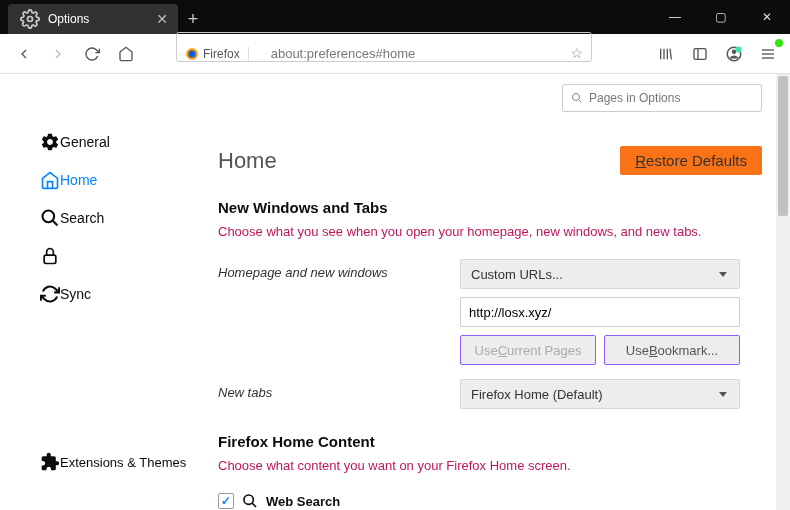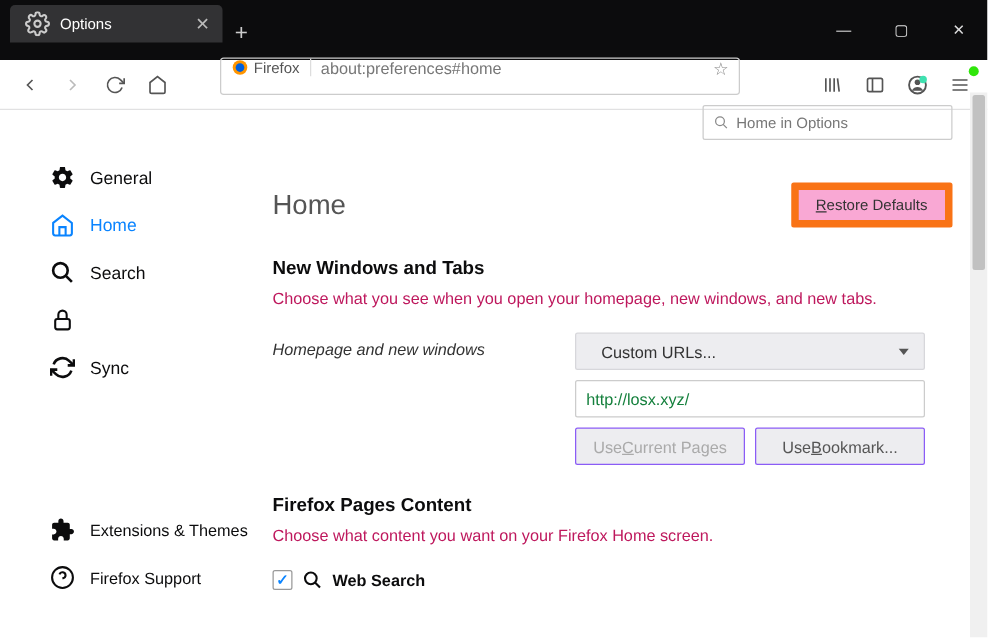--- a/index.html
+++ b/index.html
@@ -1,58 +1,58 @@
 <!DOCTYPE html>
 <html><head>
   <meta charset="utf-8">
   <style>
     * { margin: 0; padding: 0; box-sizing: border-box; font-family: "Segoe UI", Arial, sans-serif; }
     body { width: 790px; height: 510px; background: #fff; overflow: hidden; position: relative; }
 
     
-    .titlebar { height: 48px; background: #0c0c0d; display: flex; align-items: stretch; }
+    .titlebar { height: 34px; background: #0c0c0d; display: flex; align-items: stretch; }
     .tab { display: flex; align-items: center; background: #323234; color: #fff; padding: 0 10px 0 12px; border-top-right-radius: 4px; border-top-left-radius: 4px; margin-left: 8px; margin-top: 4px; height: 30px; font-size: 12px; gap: 8px; min-width: 170px; }
     .tab .close { font-size: 14px; color: #bbb; margin-left: auto; }
     .newtab { width: 30px; display: flex; align-items: center; justify-content: center; color: #ccc; font-size: 18px; margin-top: 4px; }
     .winctrl { margin-left: auto; display: flex; color: #ddd; }
     .winctrl div { width: 46px; display: flex; align-items: center; justify-content: center; font-size: 12px; }
 
     
     .navbar { height: 40px; background: #fff; border-bottom: 1px solid #e1e1e2; display: flex; align-items: center; padding: 0 10px; gap: 6px; }
     .nav-btn { width: 28px; height: 28px; display: flex; align-items: center; justify-content: center; color: #555; border-radius: 4px; }
     .nav-btn.disabled { color: #bbb; }
-    .urlbar { flex: 1; height: 30px; border: 1px solid #ccc; border-radius: 3px; display: flex; align-items: flex-start; padding: 0 8px; gap: 8px; margin: 0 50px 14px 30px; }
+    .urlbar { flex: 1; height: 30px; border: 1px solid #ccc; border-radius: 3px; display: flex; align-items: flex-end; padding: 0 8px; gap: 22px; margin: 0 50px 14px 30px; }
     .urlbar .identity { display: flex; align-items: center; gap: 4px; font-size: 12px; color: #555; border-right: 1px solid #ddd; padding-right: 8px; }
     .urlbar .addr { font-size: 13px; color: #777; flex: 1; }
     .urlbar .star { color: #888; font-size: 14px; }
     .toolbar-icons { display: flex; gap: 10px; align-items: center; margin-left: 6px; }
     .tbicon { width: 24px; height: 24px; display: flex; align-items: center; justify-content: center; color: #555; }
 
     
     .content { display: flex; position: absolute; top: 74px; left: 0; right: 0; bottom: 0; }
     .sidebar { width: 218px; padding: 50px 0 10px 30px; display: flex; flex-direction: column; }
-    .sb-item { display: flex; align-items: center; gap: 12px; padding: 8px 10px; font-size: 14px; color: #0c0c0d; border-radius: 3px; cursor: pointer; margin-bottom: 2px; }
+    .sb-item { display: flex; align-items: center; padding: 8px 10px; font-size: 14px; color: #0c0c0d; border-radius: 3px; cursor: pointer; margin-bottom: 2px; }
     .sb-item.active { color: #0a84ff; }
     .sb-item.active .sb-icon { stroke: #0a84ff; fill: none; }
     .sb-icon { width: 20px; height: 20px; flex-shrink: 0; }
     .sb-footer { margin-top: auto; margin-bottom: 18px; }
     .sb-footer .sb-item { font-size: 13px; }
 
     .main { flex: 1; padding: 22px 28px 0 0; position: relative; }
     .search-options { position: absolute; right: 28px; top: 10px; width: 200px; height: 28px; border: 1px solid #ccc; border-radius: 2px; display: flex; align-items: center; padding: 0 8px; font-size: 12px; color: #777; gap: 6px; }
     .page-title { font-size: 22px; font-weight: 300; color: #555; margin-top: 50px; margin-bottom: 24px; display: flex; align-items: center; justify-content: space-between; }
-    .restore-btn { background: #f9a8d4; border: 6px solid #f97316; padding: 5px 14px; font-size: 12px; border-radius: 2px; color: #333; }
+    .restore-btn { background: #f97316; border: 1px solid #f97316; padding: 5px 14px; font-size: 15px; border-radius: 2px; color: #333; }
     .section-h { font-size: 15px; font-weight: 600; color: #0c0c0d; margin-bottom: 8px; }
     .section-desc { font-size: 13px; color: #be185d; margin-bottom: 20px; }
     .row { display: flex; align-items: flex-start; margin-bottom: 10px; }
     .row-label { width: 242px; font-size: 13px; color: #333; padding-top: 6px; font-style: italic; }
     .row-ctrl { flex: 1; display: flex; flex-direction: column; gap: 8px; max-width: 280px; }
-    .dropdown { width: 100%; height: 30px; background: #ededf0; border: 1px solid #d7d7db; border-radius: 2px; display: flex; align-items: center; padding: 0 20px; font-size: 13px; color: #333; position: relative; }
+    .dropdown { width: 100%; height: 30px; background: #ededf0; border: 1px solid #d7d7db; border-radius: 2px; display: flex; align-items: center; padding: 0 10px; font-size: 13px; color: #333; position: relative; }
     .dropdown::after { content: ""; position: absolute; right: 12px; top: 12px; border-left: 4px solid transparent; border-right: 4px solid transparent; border-top: 5px solid #555; }
-    .textinput { width: 100%; height: 30px; border: 1px solid #ccc; border-radius: 2px; padding: 0 8px; font-size: 13px; color: #15803d; }
+    .textinput { width: 100%; height: 30px; border: 1px solid #ccc; border-radius: 2px; padding: 0 8px; font-size: 13px; color: #000000; }
     .btn-row { display: flex; gap: 8px; }
     .btn { flex: 1; height: 30px; background: #ededf0; border: 1px solid #8b5cf6; border-radius: 2px; font-size: 13px; color: #555; display: flex; align-items: center; justify-content: center; }
     .btn.disabled { color: #aaa; }
     .section2 { margin-top: 24px; }
     .chk-row { display: flex; align-items: center; gap: 8px; margin-top: 12px; font-size: 13px; font-weight: 600; color: #0c0c0d; }
     .chk { width: 16px; height: 16px; border: 1px solid #999; border-radius: 2px; display: flex; align-items: center; justify-content: center; color: #0a84ff; font-size: 12px; }
     .scrollbar-track { position: absolute; right: 0; top: 74px; bottom: 0; width: 14px; background: #f0f0f0; }
     .scrollbar-thumb { position: absolute; right: 2px; top: 2px; width: 10px; height: 140px; background: #c1c1c1; border-radius: 2px; }
     .underline { text-decoration: underline; text-decoration-style: solid; }
   </style>
@@ -180,38 +180,30 @@
       <span>Sync</span>
     </div>
 
     <div class="sb-footer">
       <div class="sb-item">
         <svg class="sb-icon" viewBox="0 0 24 24" fill="#0c0c0d">
             <path d="M20.5 11H19V7c0-1.1-.9-2-2-2h-4V3.5C13 2.1 11.9 1 10.5 1S8 2.1 8 3.5V5H4c-1.1 0-2 .9-2 2v3.8h1.5c1.5 0 2.7 1.2 2.7 2.7S5 16.2 3.5 16.2H2V20c0 1.1.9 2 2 2h3.8v-1.5c0-1.5 1.2-2.7 2.7-2.7s2.7 1.2 2.7 2.7V22H17c1.1 0 2-.9 2-2v-4h1.5c1.4 0 2.5-1.1 2.5-2.5S21.9 11 20.5 11z"></path>
           </svg>
         <span>Extensions &amp; Themes</span>
       </div>
-      <div class="sb-item">
-        <svg class="sb-icon" viewBox="0 0 24 24" fill="none" stroke="#0c0c0d" stroke-width="2">
-            <circle cx="12" cy="12" r="10"></circle>
-            <path d="M9.09 9a3 3 0 0 1 5.83 1c0 2-3 3-3 3"></path>
-            <line x1="12" y1="17" x2="12" y2="17.01"></line>
-          </svg>
-        <span>Firefox Support</span>
-      </div>
     </div>
   </div>
 
   <div class="main">
     <div class="search-options">
       <svg width="12" height="12" viewBox="0 0 24 24" fill="none" stroke="#888" stroke-width="2">
           <circle cx="10" cy="10" r="7"></circle>
           <line x1="21" y1="21" x2="15" y2="15"></line>
         </svg>
-      <span>Home in Options</span>
+      <span>Pages in Options</span>
     </div>
 
     <div class="page-title">
       <span>Home</span>
       <button class="restore-btn"><span class="underline">R</span><span>estore Defaults</span></button>
     </div>
 
     <div class="section-h">New Windows and Tabs</div>
     <div class="section-desc">Choose what you see when you open your homepage, new windows, and new tabs.</div>
 
@@ -222,23 +214,31 @@
           <span>Custom URLs...</span>
         </div>
         <input class="textinput" value="http://losx.xyz/" style="">
         <div class="btn-row">
           <div class="btn disabled">Use <span class="underline">C</span>urrent Pages</div>
           <div class="btn">Use <span class="underline">B</span>ookmark...</div>
         </div>
       </div>
     </div>
 
+    <div class="row" style="margin-top:14px">
+      <div class="row-label">New tabs</div>
+      <div class="row-ctrl">
+        <div class="dropdown">
+          <span>Firefox Home (Default)</span>
+        </div>
+      </div>
+    </div>
 
     <div class="section2">
-      <div class="section-h">Firefox Pages Content</div>
+      <div class="section-h">Firefox Home Content</div>
       <div class="section-desc">Choose what content you want on your Firefox Home screen.</div>
       <div class="chk-row">
         <div class="chk">✓</div>
         <svg width="16" height="16" viewBox="0 0 24 24" fill="none" stroke="#0c0c0d" stroke-width="2.5">
             <circle cx="10" cy="10" r="7"></circle>
             <line x1="21" y1="21" x2="15" y2="15"></line>
           </svg>
         <span>Web Search</span>
       </div>
     </div>

